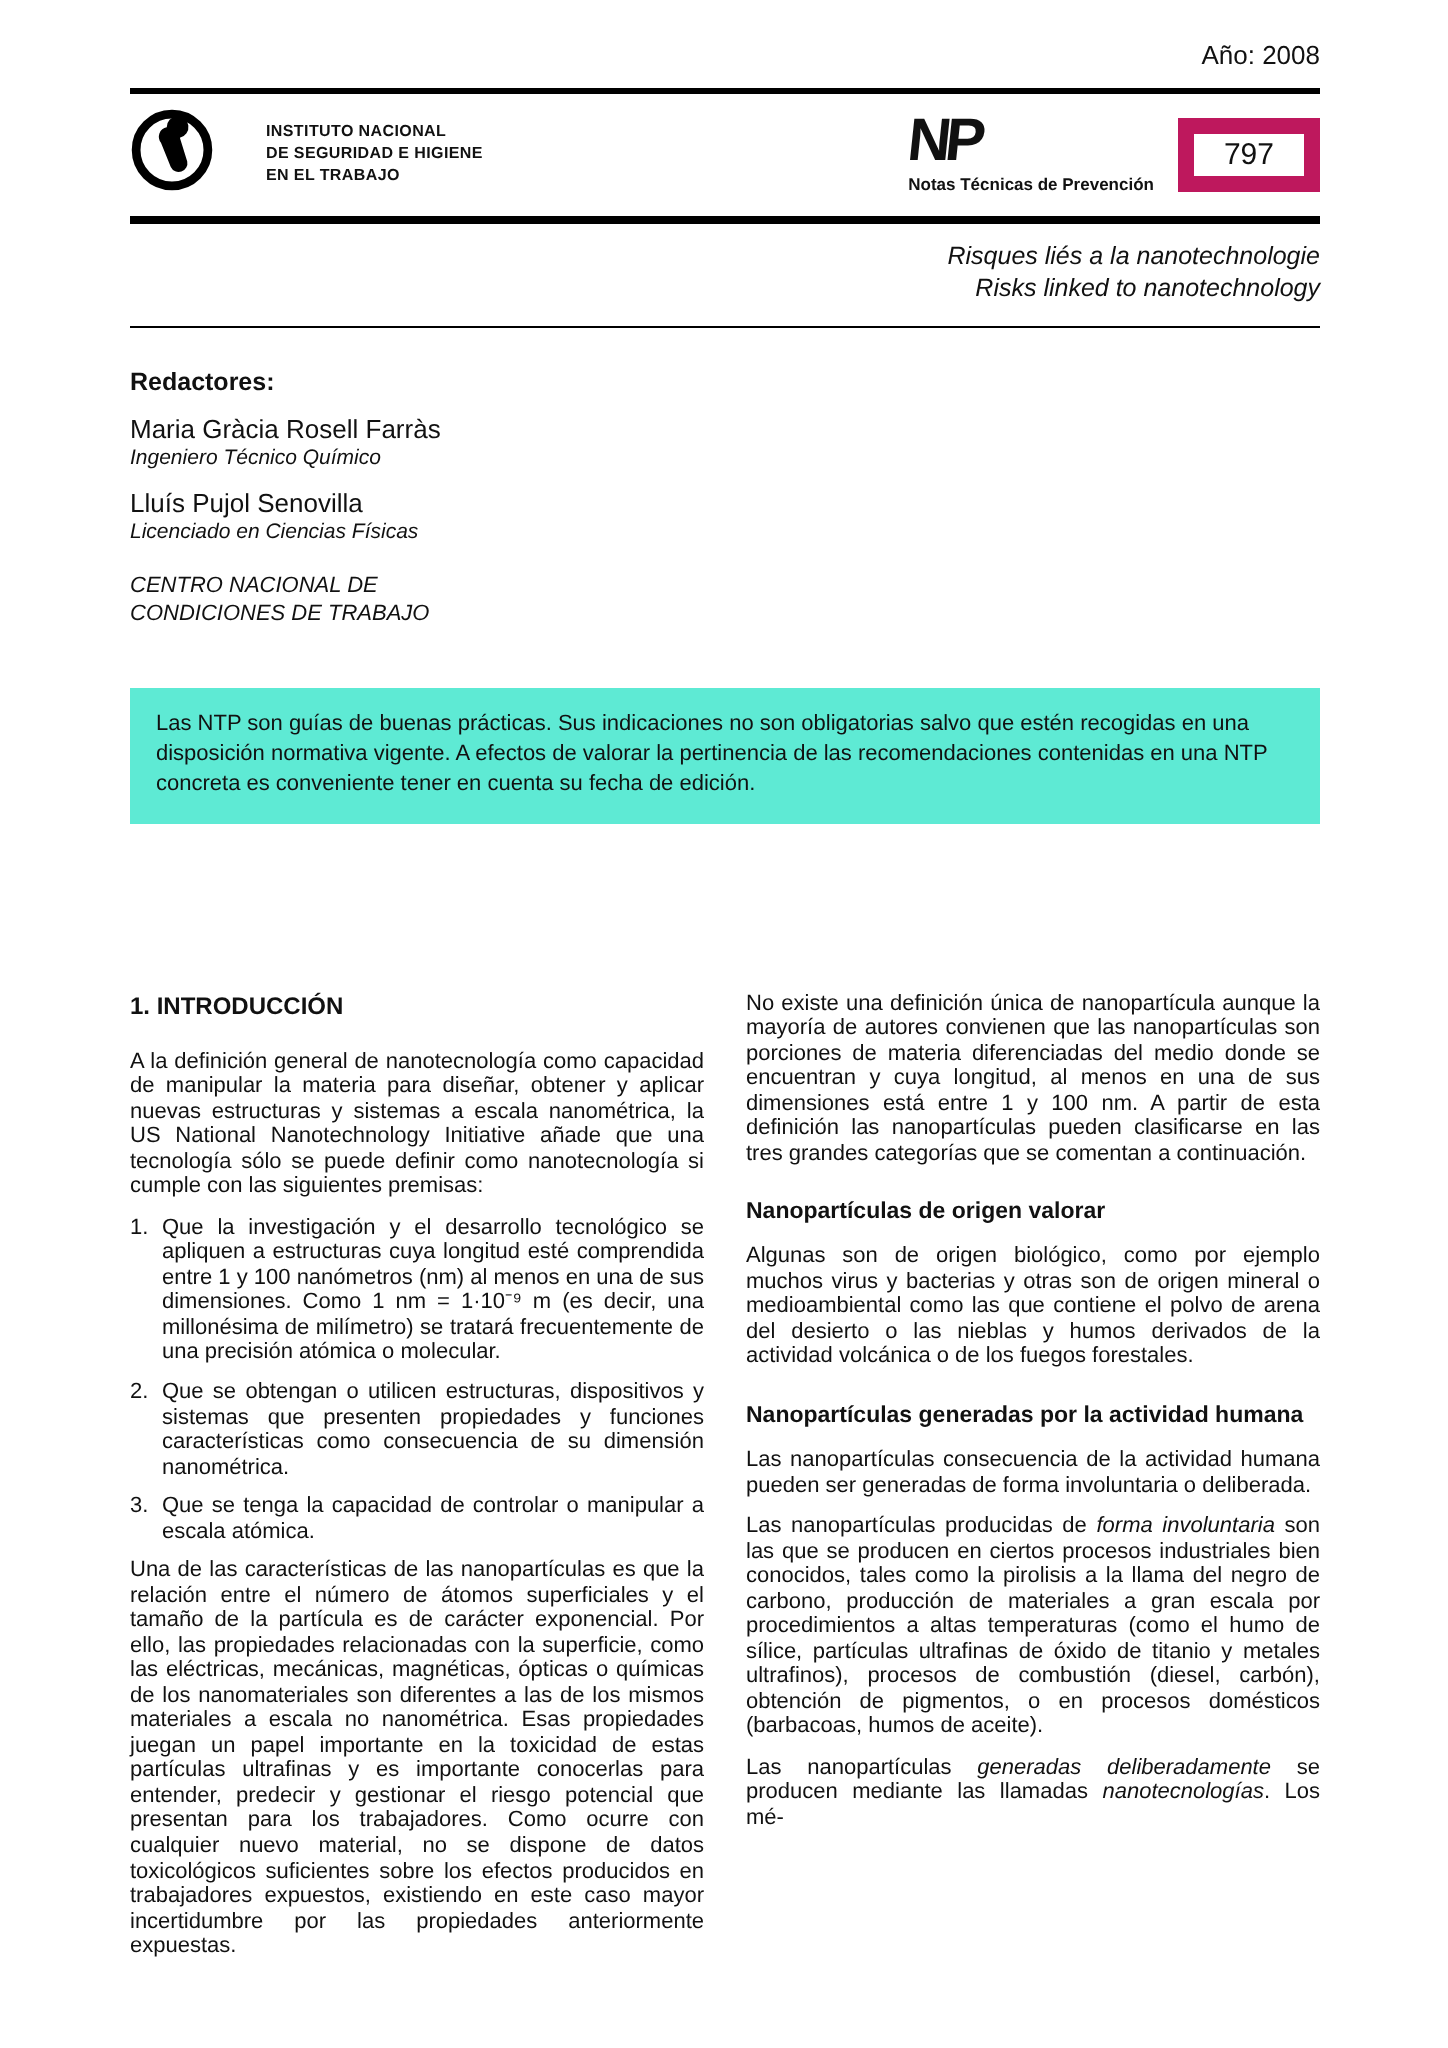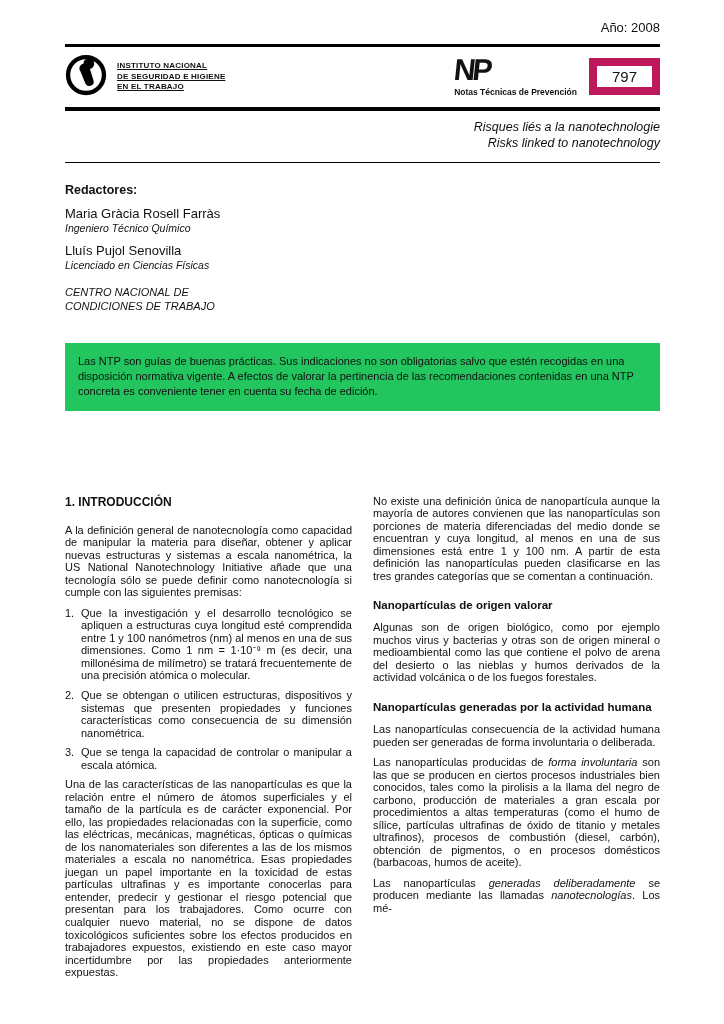--- a/index.html
+++ b/index.html
@@ -8,39 +8,39 @@
     font-family:"Liberation Sans", sans-serif;
     box-sizing:border-box; padding:20px 64px 0 65px;
     overflow:hidden; position:relative; margin:0 auto;
   }
   .rule-thick { height:0; border:0; border-top:3px solid #000; }
   .rule-thin  { height:0; border:0; border-top:1px solid #000; }
 
   .year { text-align:right; font-weight:normal; font-size:13px; margin-bottom:9px; }
 
   .masthead { display:flex; justify-content:space-between; align-items:center; padding:7px 0; }
-  .brand-left { display:flex; align-items:center; gap:10px;text-decoration:underline; }
+  .brand-left { display:flex; align-items:center; gap:26px; }
   .inst-name { font-weight:bold; font-size:8px; line-height:1.35; letter-spacing:0.2px; }
   .brand-right { display:flex; align-items:flex-start; gap:12px; }
   .np-block { display:flex; flex-direction:column; align-items:flex-start; }
   .np-logo { font-weight:bold; font-size:30px; line-height:0.85; letter-spacing:-3px; transform:skewX(-6deg); }
   .np-caption { font-weight:bold; font-size:8.5px; margin-top:4px; }
   .ntp-number { border:8px solid #be185d; font-size:15px; padding:2px 15px; margin-top:1px; }
 
   h1.title { text-align:center; font-size:28px; font-weight:bold; margin:15px 0 13px; letter-spacing:-0.3px; }
 
   .subtitles { text-align:right; font-style:italic; font-size:12.5px; line-height:1.3; margin:8px 0 10px; }
 
   .authors { margin-top:20px; }
   .authors-heading { font-weight:bold; font-size:12.5px; }
   .author-name { font-size:13px; margin-top:9px; }
   .author-role { font-style:italic; font-size:10.5px; margin-top:1px; }
   .center-block { font-style:italic; font-size:11px; line-height:1.3; margin-top:14px; }
 
-  .notice { background:#22c55e; margin-top:30px; padding:11px 13px; font-size:11px; line-height:1.38; }
+  .notice { background:#5eead4; margin-top:30px; padding:11px 13px; font-size:11px; line-height:1.38; }
 
   .columns { display:grid; grid-template-columns:1fr 1fr; column-gap:21px; margin-top:84px; }
   .col h2 { font-size:12px; font-weight:bold; margin:0 0 15px; white-space:nowrap; }
   .body-text { font-size:11px; line-height:1.14; text-align:justify; margin:0 0 8px; }
   .list-item { display:flex; margin:0 0 7px; font-size:11px; }
   .list-num { width:16px; flex:none; line-height:1.14; }
   .list-text { flex:1; text-align:justify; line-height:1.14; }
   h3.subhead { font-size:11.5px; font-weight:bold; margin:17px 0 10px; }
   em { font-style:italic; }
 </style>

